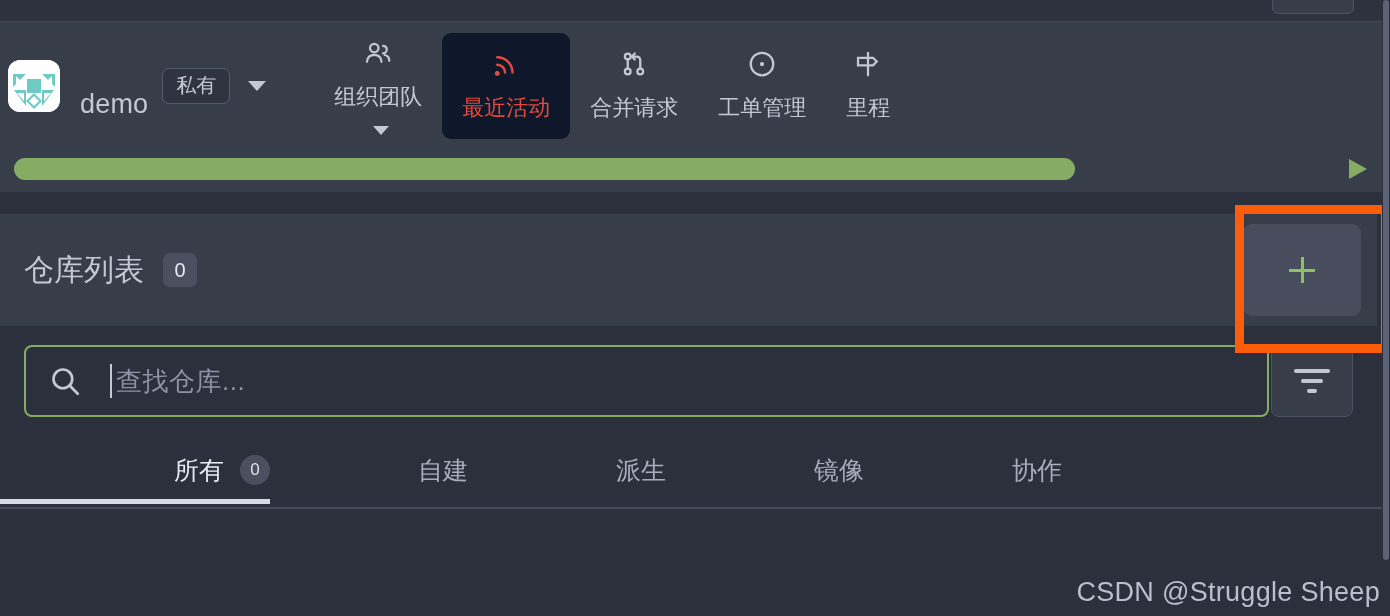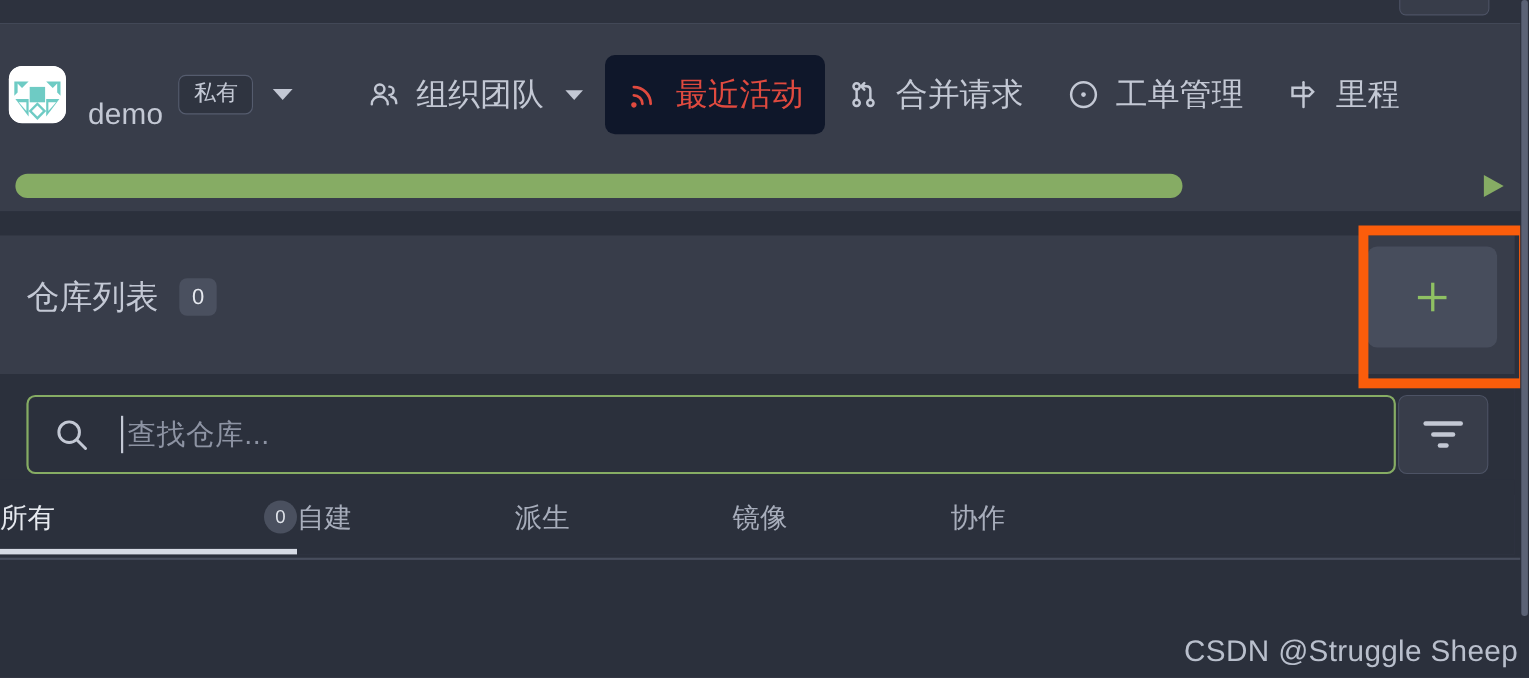--- a/index.html
+++ b/index.html
@@ -46,22 +46,23 @@
   }
   .caret-down {
     margin-left: 18px; width: 0; height: 0;
     border-left: 9px solid transparent; border-right: 9px solid transparent;
     border-top: 10px solid #c3c8d4;
   }
 
   .nav-items { display: flex; align-items: center; margin-left: 48px; }
   .nav-item {
     display: flex; align-items: center; gap: 14px;
-    padding: 16px 20px; border-radius: 9px; color: #c3c8d4; font-size: 29px;
+    padding: 16px 20px; border-radius: 9px; color: #c3c8d4; font-size: 22px;
     white-space: nowrap;
+    flex-direction: column;
   }
   .nav-item.active { background: #0f172a; color: #e04a3f; }
   .nav-item .nav-caret {
     width: 0; height: 0; margin-left: 6px;
     border-left: 8px solid transparent; border-right: 8px solid transparent;
     border-top: 9px solid #c3c8d4;
   }
   .nav-icon { display: flex; align-items: center; justify-content: center; flex: 0 0 auto; }
 
   
@@ -106,21 +107,21 @@
     display: flex; align-items: center; justify-content: center;
     color: #8fc163; position: relative;
   }
   .add-btn .plus-h { position: absolute; width: 26px; height: 3px; background: #8fc163; }
   .add-btn .plus-v { position: absolute; width: 3px; height: 26px; background: #8fc163; }
 
   
   .search-row {
     position: absolute; left: 0; top: 112px; width: 1377px; height: 110px;
     background: #2b303c;
-    display: flex; align-items: center; padding: 0 24px; margin-top: 14px;
+    display: flex; align-items: center; padding: 0 24px;
   }
   .search-box {
     flex: 1 1 auto; height: 72px; border: 2px solid #86ac64; border-radius: 8px;
     background: #2b303c; display: flex; align-items: center; padding-left: 22px;
   }
   .search-icon-wrap { flex: 0 0 auto; display: flex; align-items: center; }
   .search-caret {
     width: 2px; height: 34px; background: #c3c8d4; margin-left: 28px; flex: 0 0 auto;
   }
   .search-placeholder {
@@ -136,21 +137,21 @@
   .filter-btn i:nth-child(2) { width: 22px; }
   .filter-btn i:nth-child(3) { width: 10px; }
 
   
   .tabs-row {
     position: absolute; left: 0; top: 222px; width: 1377px; height: 68px;
     background: #2b303c; display: flex; align-items: flex-start;
   }
   .tab {
     position: relative; height: 68px; display: flex; align-items: center; gap: 16px;
-    color: #a7adbb; font-size: 25px; justify-content: space-between;
+    color: #a7adbb; font-size: 25px; justify-content: flex-end;
   }
   .tab.active { color: #e6e9ef; }
   .tab-underline {
     position: absolute; left: 0; bottom: 0; width: 100%; height: 5px; background: #d6dae4;
   }
   .tab-badge {
     width: 30px; height: 30px; border-radius: 50%; background: #4a505f;
     color: #dfe3ea; font-size: 17px; display: flex; align-items: center; justify-content: center;
   }
 

